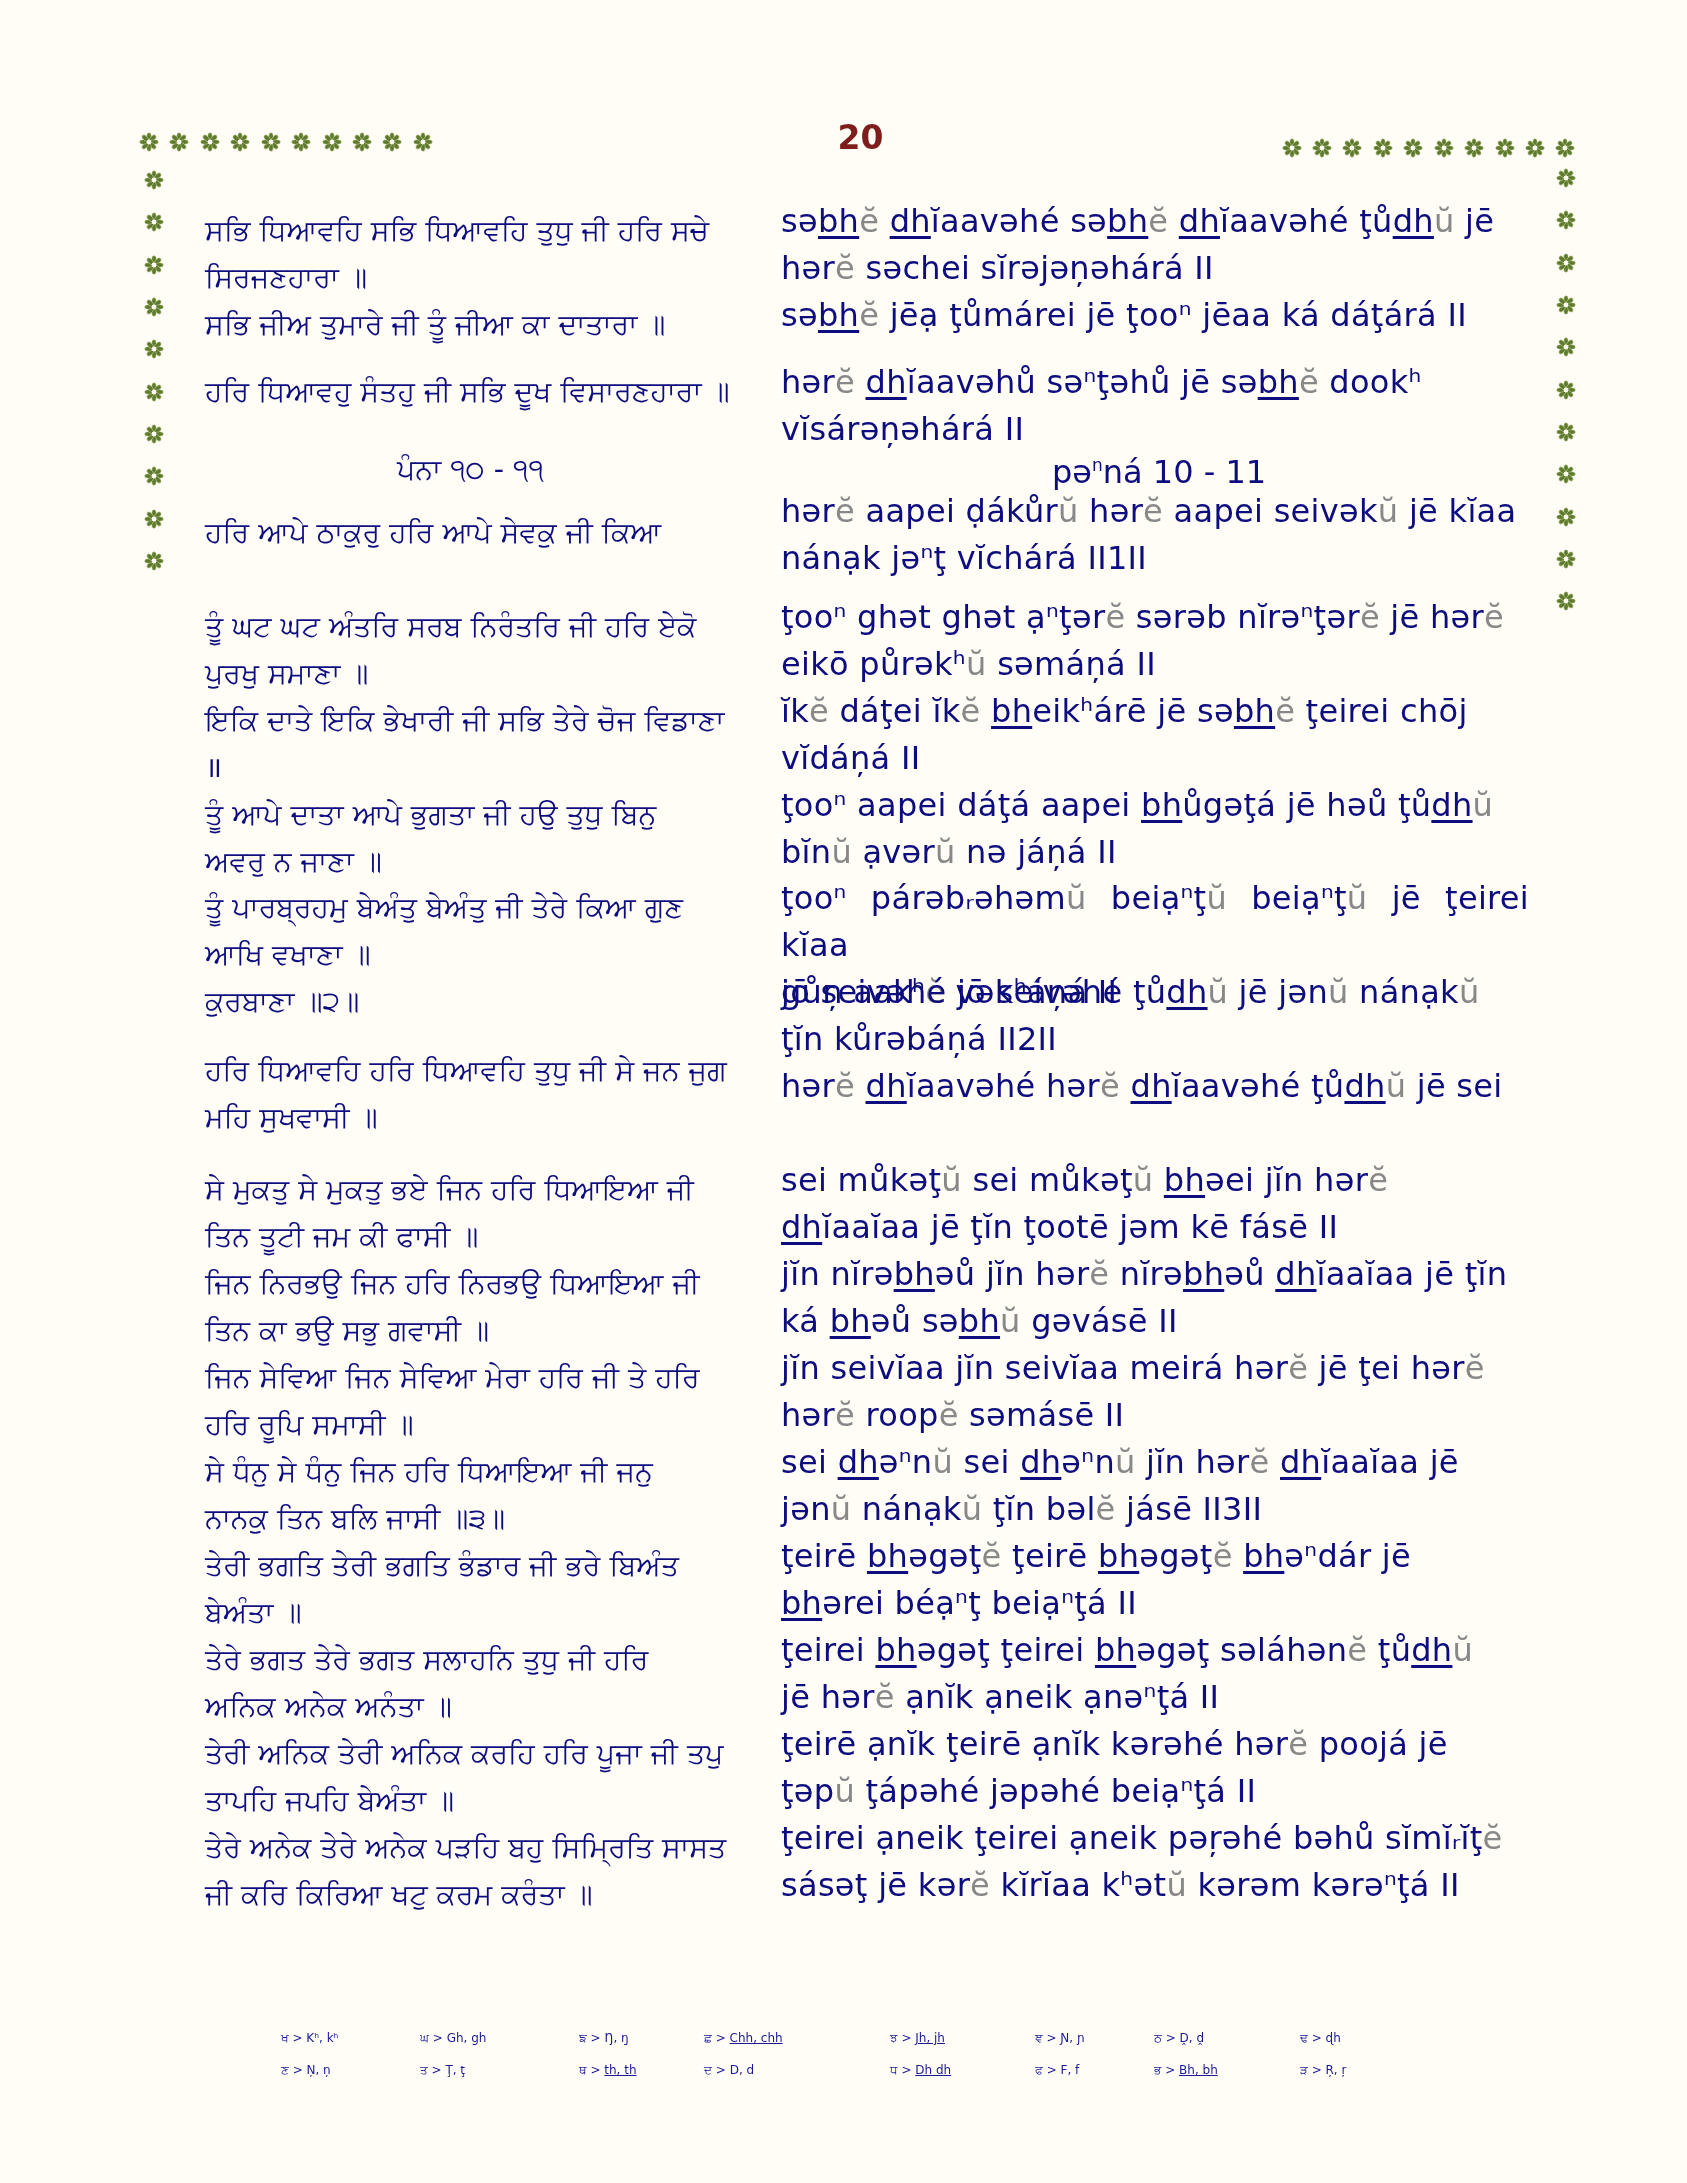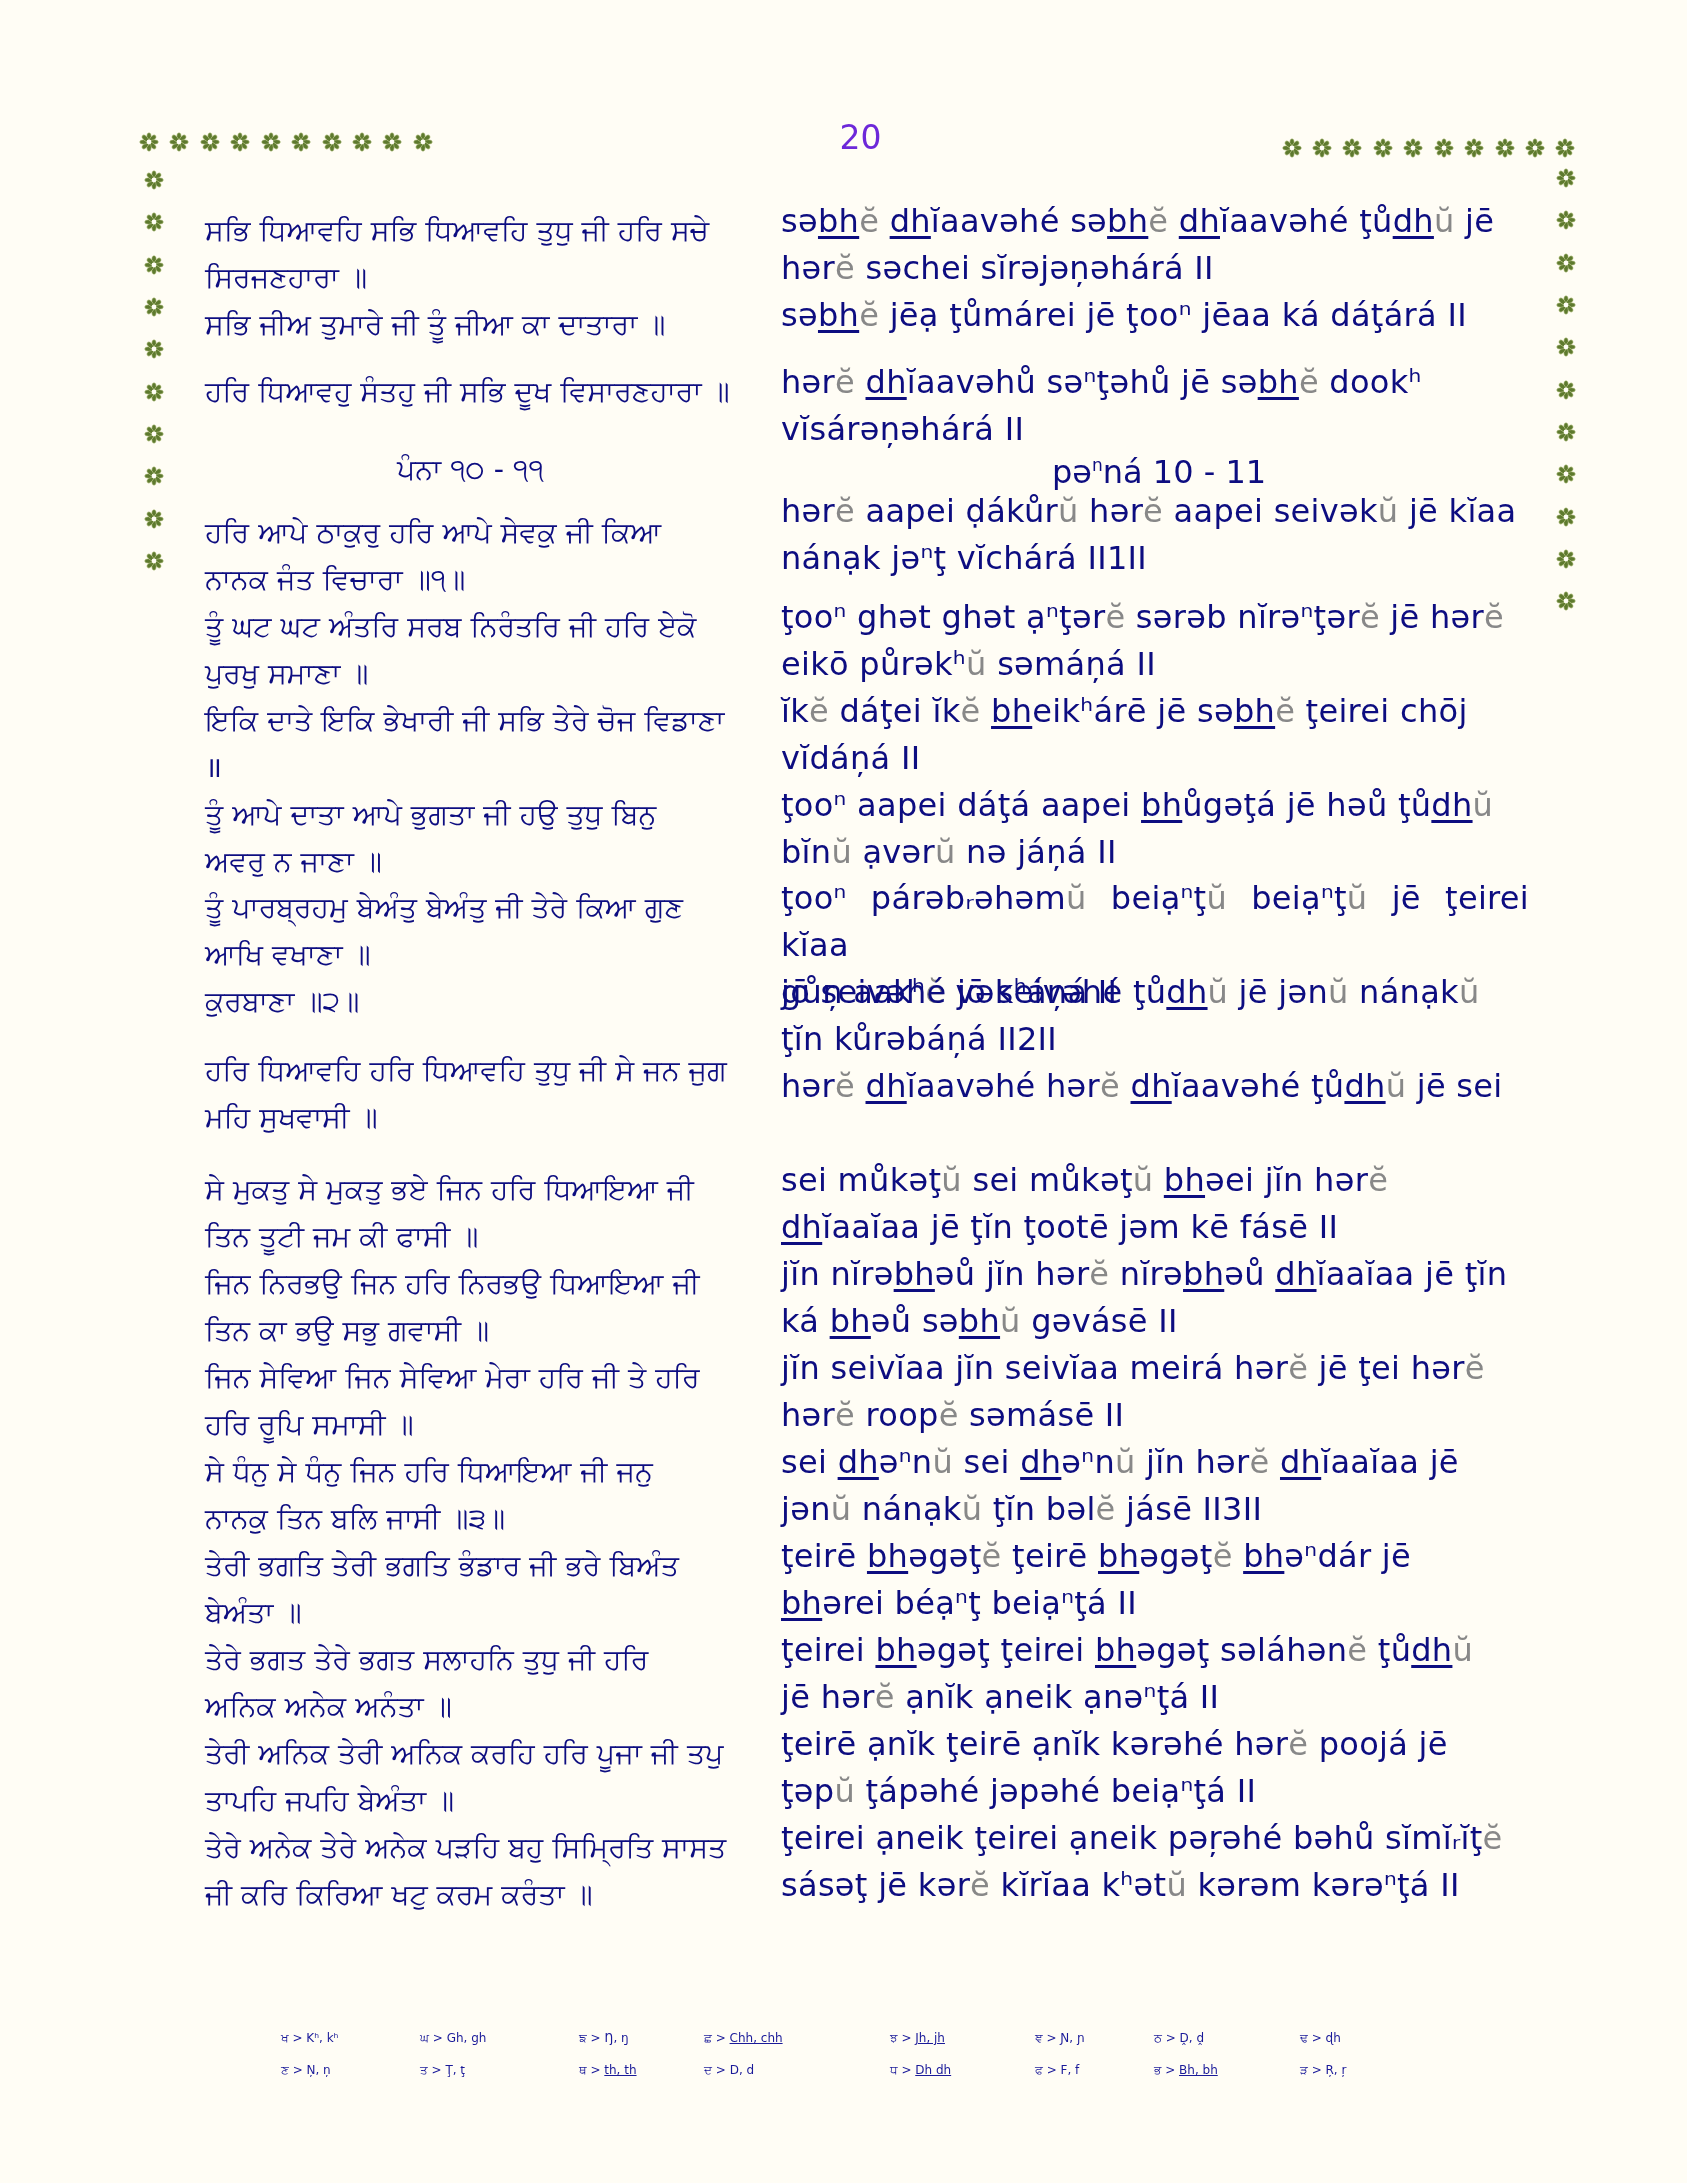--- a/index.html
+++ b/index.html
@@ -6,22 +6,23 @@
   body {
     width:1687px; height:2183px;
     background:#fffdf5;
     position:relative;
     overflow:hidden;
     font-family:"DejaVu Sans", sans-serif;
     color:#0d0d80;
   }
   .page-number {
     position:absolute; top:118px; left:834px; width:53px;
-    text-align:center; font-size:33px; color:#6d28d9;
+    text-align:center; font-size:33px; color:#7f1d1d;
     font-family:"DejaVu Sans", sans-serif;
+    font-weight:bold;
   }
   .flower {
     position:absolute; width:20px; height:20px;
   }
   .flower svg { width:20px; height:20px; display:block; }
   .ornaments { position:absolute; left:0; top:0; width:1687px; height:2183px; pointer-events:none; }
 
   .content {
     position:absolute; left:205px; top:198px; width:1323px;
   }
@@ -609,21 +610,20 @@
       <div>ਹਰਿ ਧਿਆਵਹੁ ਸੰਤਹੁ ਜੀ ਸਭਿ ਦੂਖ ਵਿਸਾਰਣਹਾਰਾ ॥</div>
     </div>
     <div class="tr" style="top: 161px;">
       <div>hər<span class="muted">ĕ</span> <u>dh</u>ĭaavəhů səⁿţəhů jē sə<u>bh</u><span class="muted">ĕ</span> dookʰ</div>
       <div>vĭsárəņəhárá II</div>
     </div>
     <div class="heading-gur" style="top: 255px;">ਪੰਨਾ ੧੦ - ੧੧</div>
     <div class="heading-tr" style="top: 255px;">pə<sup style="font-size:17px">n</sup>ná 10 - 11</div>
     <div class="gur" style="top: 302px;">
       <div>ਹਰਿ ਆਪੇ ਠਾਕੁਰੁ ਹਰਿ ਆਪੇ ਸੇਵਕੁ ਜੀ ਕਿਆ</div>
-      <div>ਨਾਨਕ ਜੰਤ ਵਿਚਾਰਾ ॥੧॥</div>
     </div>
     <div class="tr" style="top: 290px;">
       <div>hər<span class="muted">ĕ</span> aapei ḍákůr<span class="muted">ŭ</span> hər<span class="muted">ĕ</span> aapei seivək<span class="muted">ŭ</span> jē kĭaa</div>
       <div>nánạk jəⁿţ vĭchárá II1II</div>
     </div>
     <div class="gur" style="top: 396px;">
       <div>ਤੂੰ ਘਟ ਘਟ ਅੰਤਰਿ ਸਰਬ ਨਿਰੰਤਰਿ ਜੀ ਹਰਿ ਏਕੋ</div>
       <div>ਪੁਰਖੁ ਸਮਾਣਾ ॥</div>
     </div>
     <div class="tr" style="top: 396px;">

